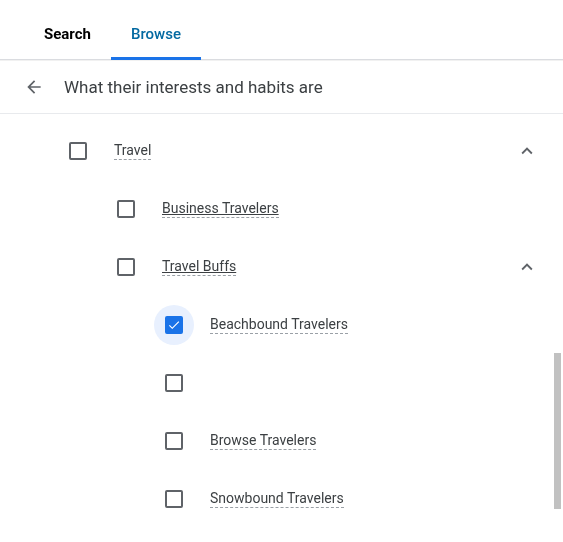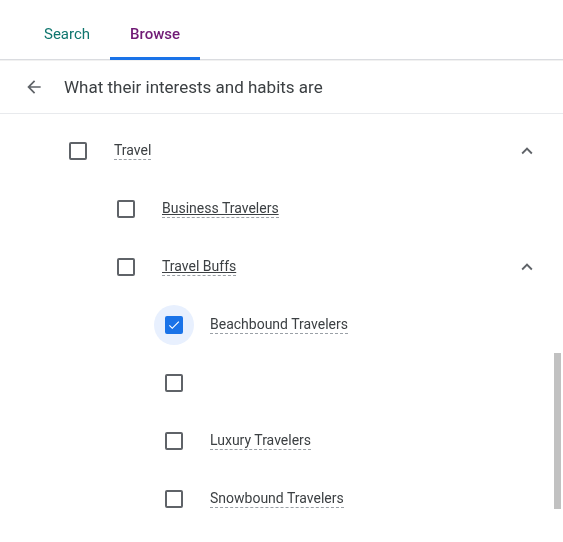--- a/index.html
+++ b/index.html
@@ -15,26 +15,27 @@
   .tabs {
     display:flex;
     padding:0 24px;
     border-bottom:1px solid #dadce0;
     height:60px;
     align-items:flex-end;
   }
   .tab {
     font-size:15px;
     padding:16px 20px 16px 20px;
-    color:#0f766e;
+    color:#000000;
     cursor:pointer;
     position:relative;
+    font-weight:bold;
   }
   .tab.active {
-    color:#701a75;
+    color:#0369a1;
     font-weight:500;
   }
   .tab.active::after {
     content:"";
     position:absolute;
     left:0; right:0; bottom:-1px;
     height:3px;
     background:#1a73e8;
   }
   .header {
@@ -184,21 +185,21 @@
       </span>
     </span>
   </div>
 
   <div class="row lvl3">
     <span class="check-wrap">
       <span class="checkbox">
         
       </span>
     </span>
-    <span class="label">Luxury Travelers</span>
+    <span class="label">Browse Travelers</span>
   </div>
 
   <div class="row lvl3">
     <span class="check-wrap">
       <span class="checkbox">
         
       </span>
     </span>
     <span class="label">Snowbound Travelers</span>
   </div>

